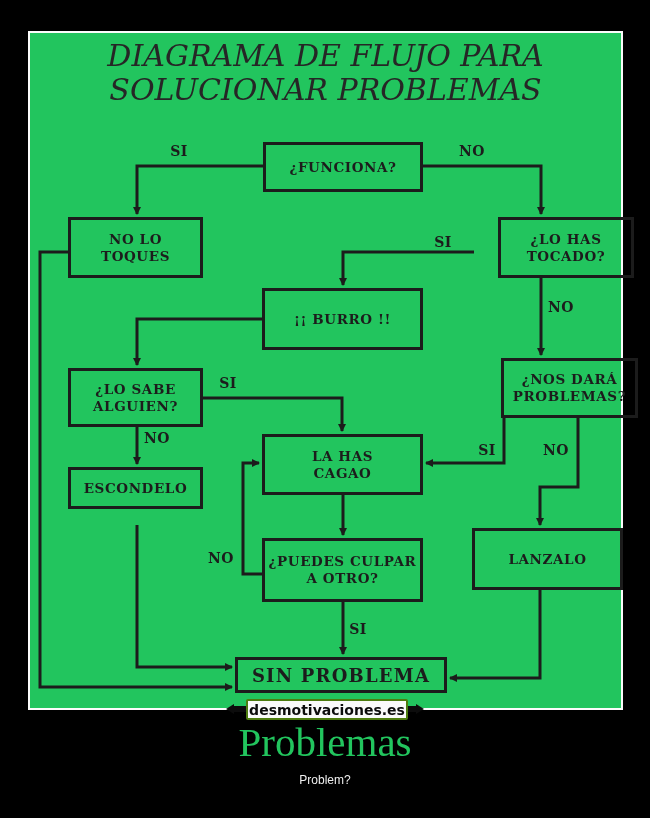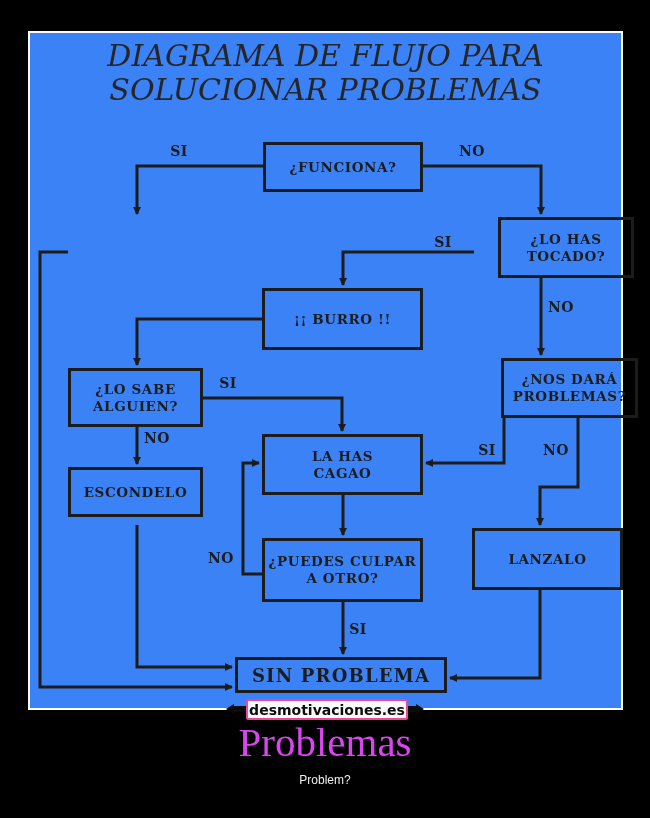--- a/index.html
+++ b/index.html
@@ -3,21 +3,21 @@
 <meta charset="utf-8">
 <style>
   html,body{margin:0;padding:0;}
   body{
     width:650px;height:818px;position:relative;overflow:hidden;
     background:#000;font-family:"DejaVu Serif","Liberation Serif",serif;
   }
   
   .paper{
     position:absolute;left:28px;top:31px;width:591px;height:675px;
-    border:2px solid #fbfbfb;background:#3b82f6;
+    border:2px solid #fbfbfb;background:#22c55e;
   }
   .chart-title{
     position:absolute;left:0;top:6px;width:100%;text-align:center;
     font-style:italic;font-size:30px;line-height:34px;color:#262626;
     letter-spacing:0px;
   }
   .edges-svg{position:absolute;left:0;top:0;width:591px;height:675px;}
   .node{
     position:absolute;border:3px solid #1c1c1c;background:transparent;
     display:flex;flex-direction:column;align-items:center;justify-content:center;
@@ -30,30 +30,30 @@
     font-weight:bold;font-size:14px;color:#1c1c1c;letter-spacing:0.5px;
   }
   
   .ribbon-bar{position:absolute;left:232px;top:706px;width:186px;height:6px;background:#0c0c0c;}
   .ribbon-tip-l{position:absolute;left:226px;top:704px;width:0;height:0;
     border-top:5px solid transparent;border-bottom:5px solid transparent;border-right:8px solid #0c0c0c;}
   .ribbon-tip-r{position:absolute;left:416px;top:704px;width:0;height:0;
     border-top:5px solid transparent;border-bottom:5px solid transparent;border-left:8px solid #0c0c0c;}
   .ribbon-plate{
     position:absolute;left:246px;top:699px;width:158px;height:17px;
-    background:#fafafa;border:2px solid #ec4899;border-radius:2px;
+    background:#fafafa;border:2px solid #4d7c0f;border-radius:2px;
     display:flex;align-items:center;justify-content:center;
     font-family:"DejaVu Sans","Liberation Sans",sans-serif;
     font-weight:bold;font-size:14px;color:#0c0c0c;letter-spacing:0px;
   }
   
   .caption-title{
     position:absolute;left:0;top:720px;width:100%;text-align:center;
     font-family:"Liberation Serif","DejaVu Serif",serif;
-    font-size:41px;line-height:44px;color:#d946ef;font-weight:normal;
+    font-size:41px;line-height:44px;color:#22c55e;font-weight:normal;
   }
   .caption-sub{
     position:absolute;left:0;top:773px;width:100%;text-align:center;
     font-family:"Liberation Sans","DejaVu Sans",sans-serif;
     font-size:12px;color:#efefef;
   }
 </style>
 </head>
 <body>
 
@@ -85,36 +85,40 @@
       <polyline points="313,569 313,621" marker-end="url(#arr)"></polyline>
       <polyline points="107,492 107,634 202,634" marker-end="url(#arr)"></polyline>
       <polyline points="38,219 10,219 10,654 202,654" marker-end="url(#arr)"></polyline>
       <polyline points="510,557 510,645 420,645" marker-end="url(#arr)"></polyline>
     </g>
   </svg>
 
   <div class="node" style="left:233px;top:109px;width:160px;height:50px;">
     <span>¿FUNCIONA?</span>
   </div>
+  <div class="node" style="left:38px;top:184px;width:135px;height:61px;">
+    <span>NO LO</span>
+    <span>TOQUES</span>
+  </div>
   <div class="node" style="left:444px;top:184px;width:136px;height:61px;margin-left:24px;">
     <span>¿LO HAS</span>
     <span>TOCADO?</span>
   </div>
   <div class="node" style="left:232px;top:255px;width:161px;height:62px;">
     <span>¡¡ BURRO !!</span>
   </div>
   <div class="node" style="left:38px;top:335px;width:135px;height:59px;">
     <span>¿LO SABE</span>
     <span>ALGUIEN?</span>
   </div>
   <div class="node" style="left:443px;top:325px;width:137px;height:60px;margin-left:28px;">
     <span>¿NOS DARÁ</span>
     <span>PROBLEMAS?</span>
   </div>
-  <div class="node" style="left:38px;top:434px;width:135px;height:50px;">
+  <div class="node" style="left:38px;top:434px;width:135px;height:42px;">
     <span>ESCONDELO</span>
   </div>
   <div class="node" style="left:232px;top:401px;width:161px;height:61px;">
     <span>LA HAS</span>
     <span>CAGAO</span>
   </div>
   <div class="node" style="left:232px;top:505px;width:161px;height:64px;">
     <span>¿PUEDES CULPAR</span>
     <span>A OTRO?</span>
   </div>

